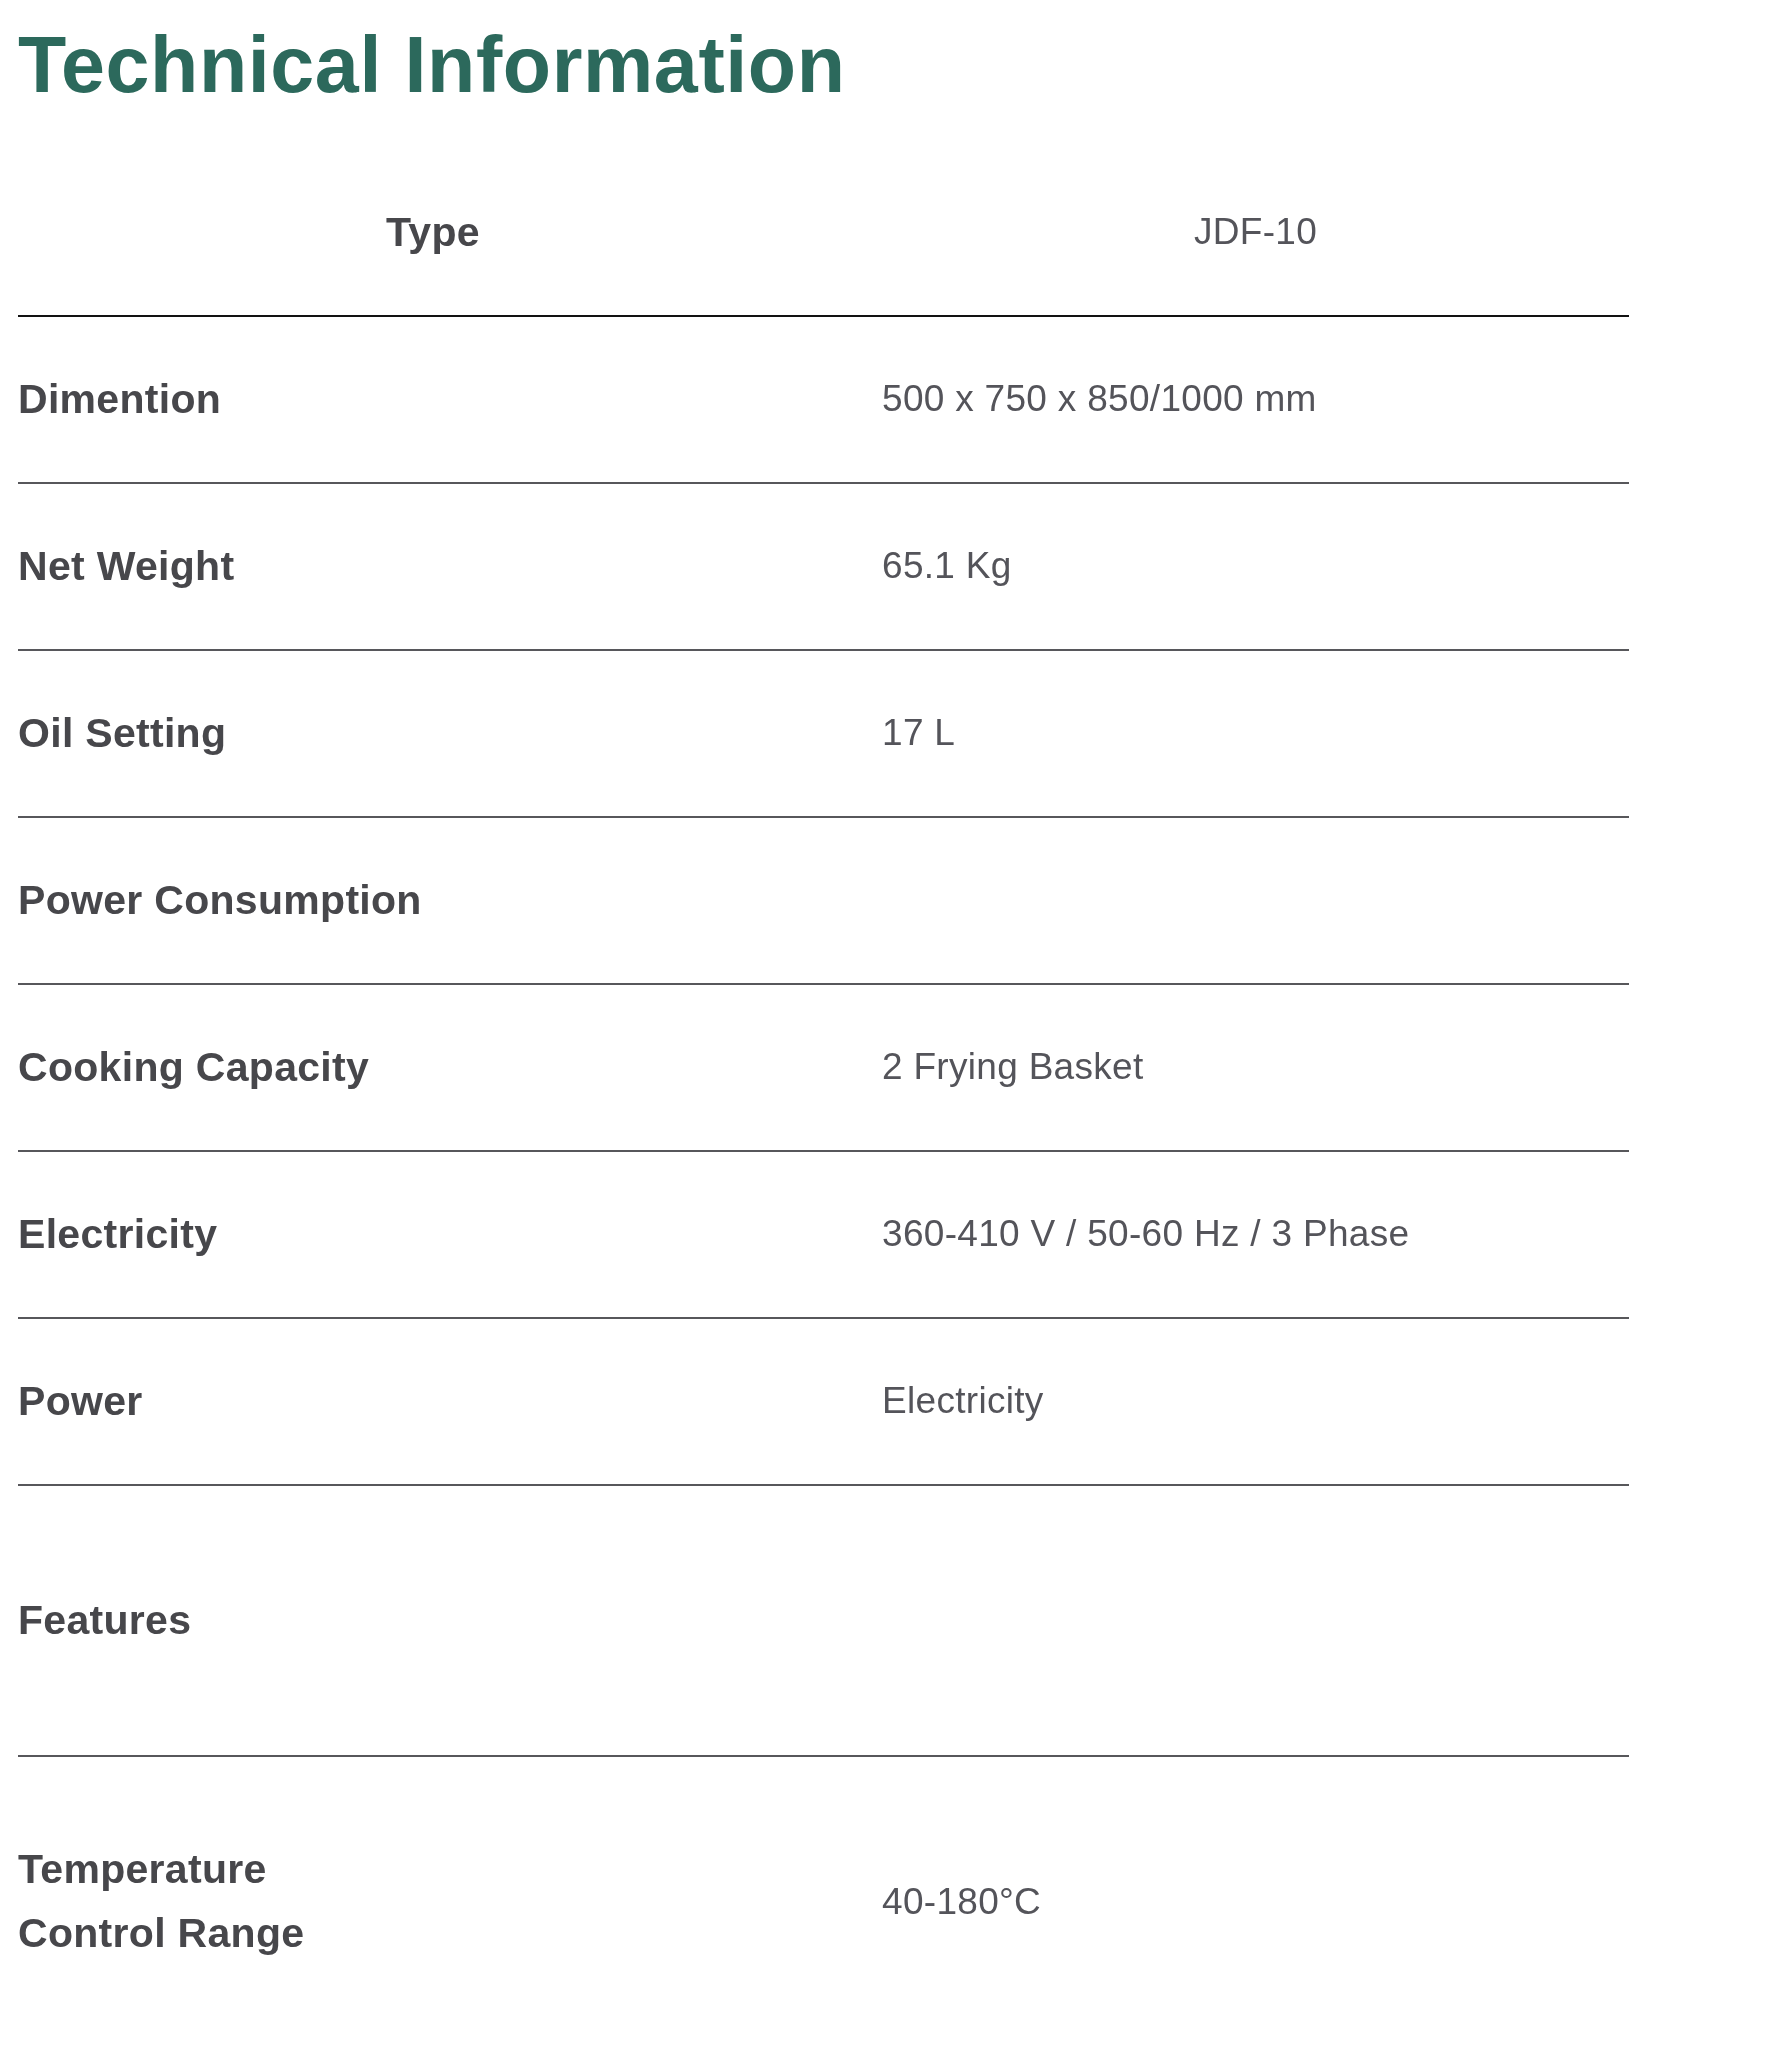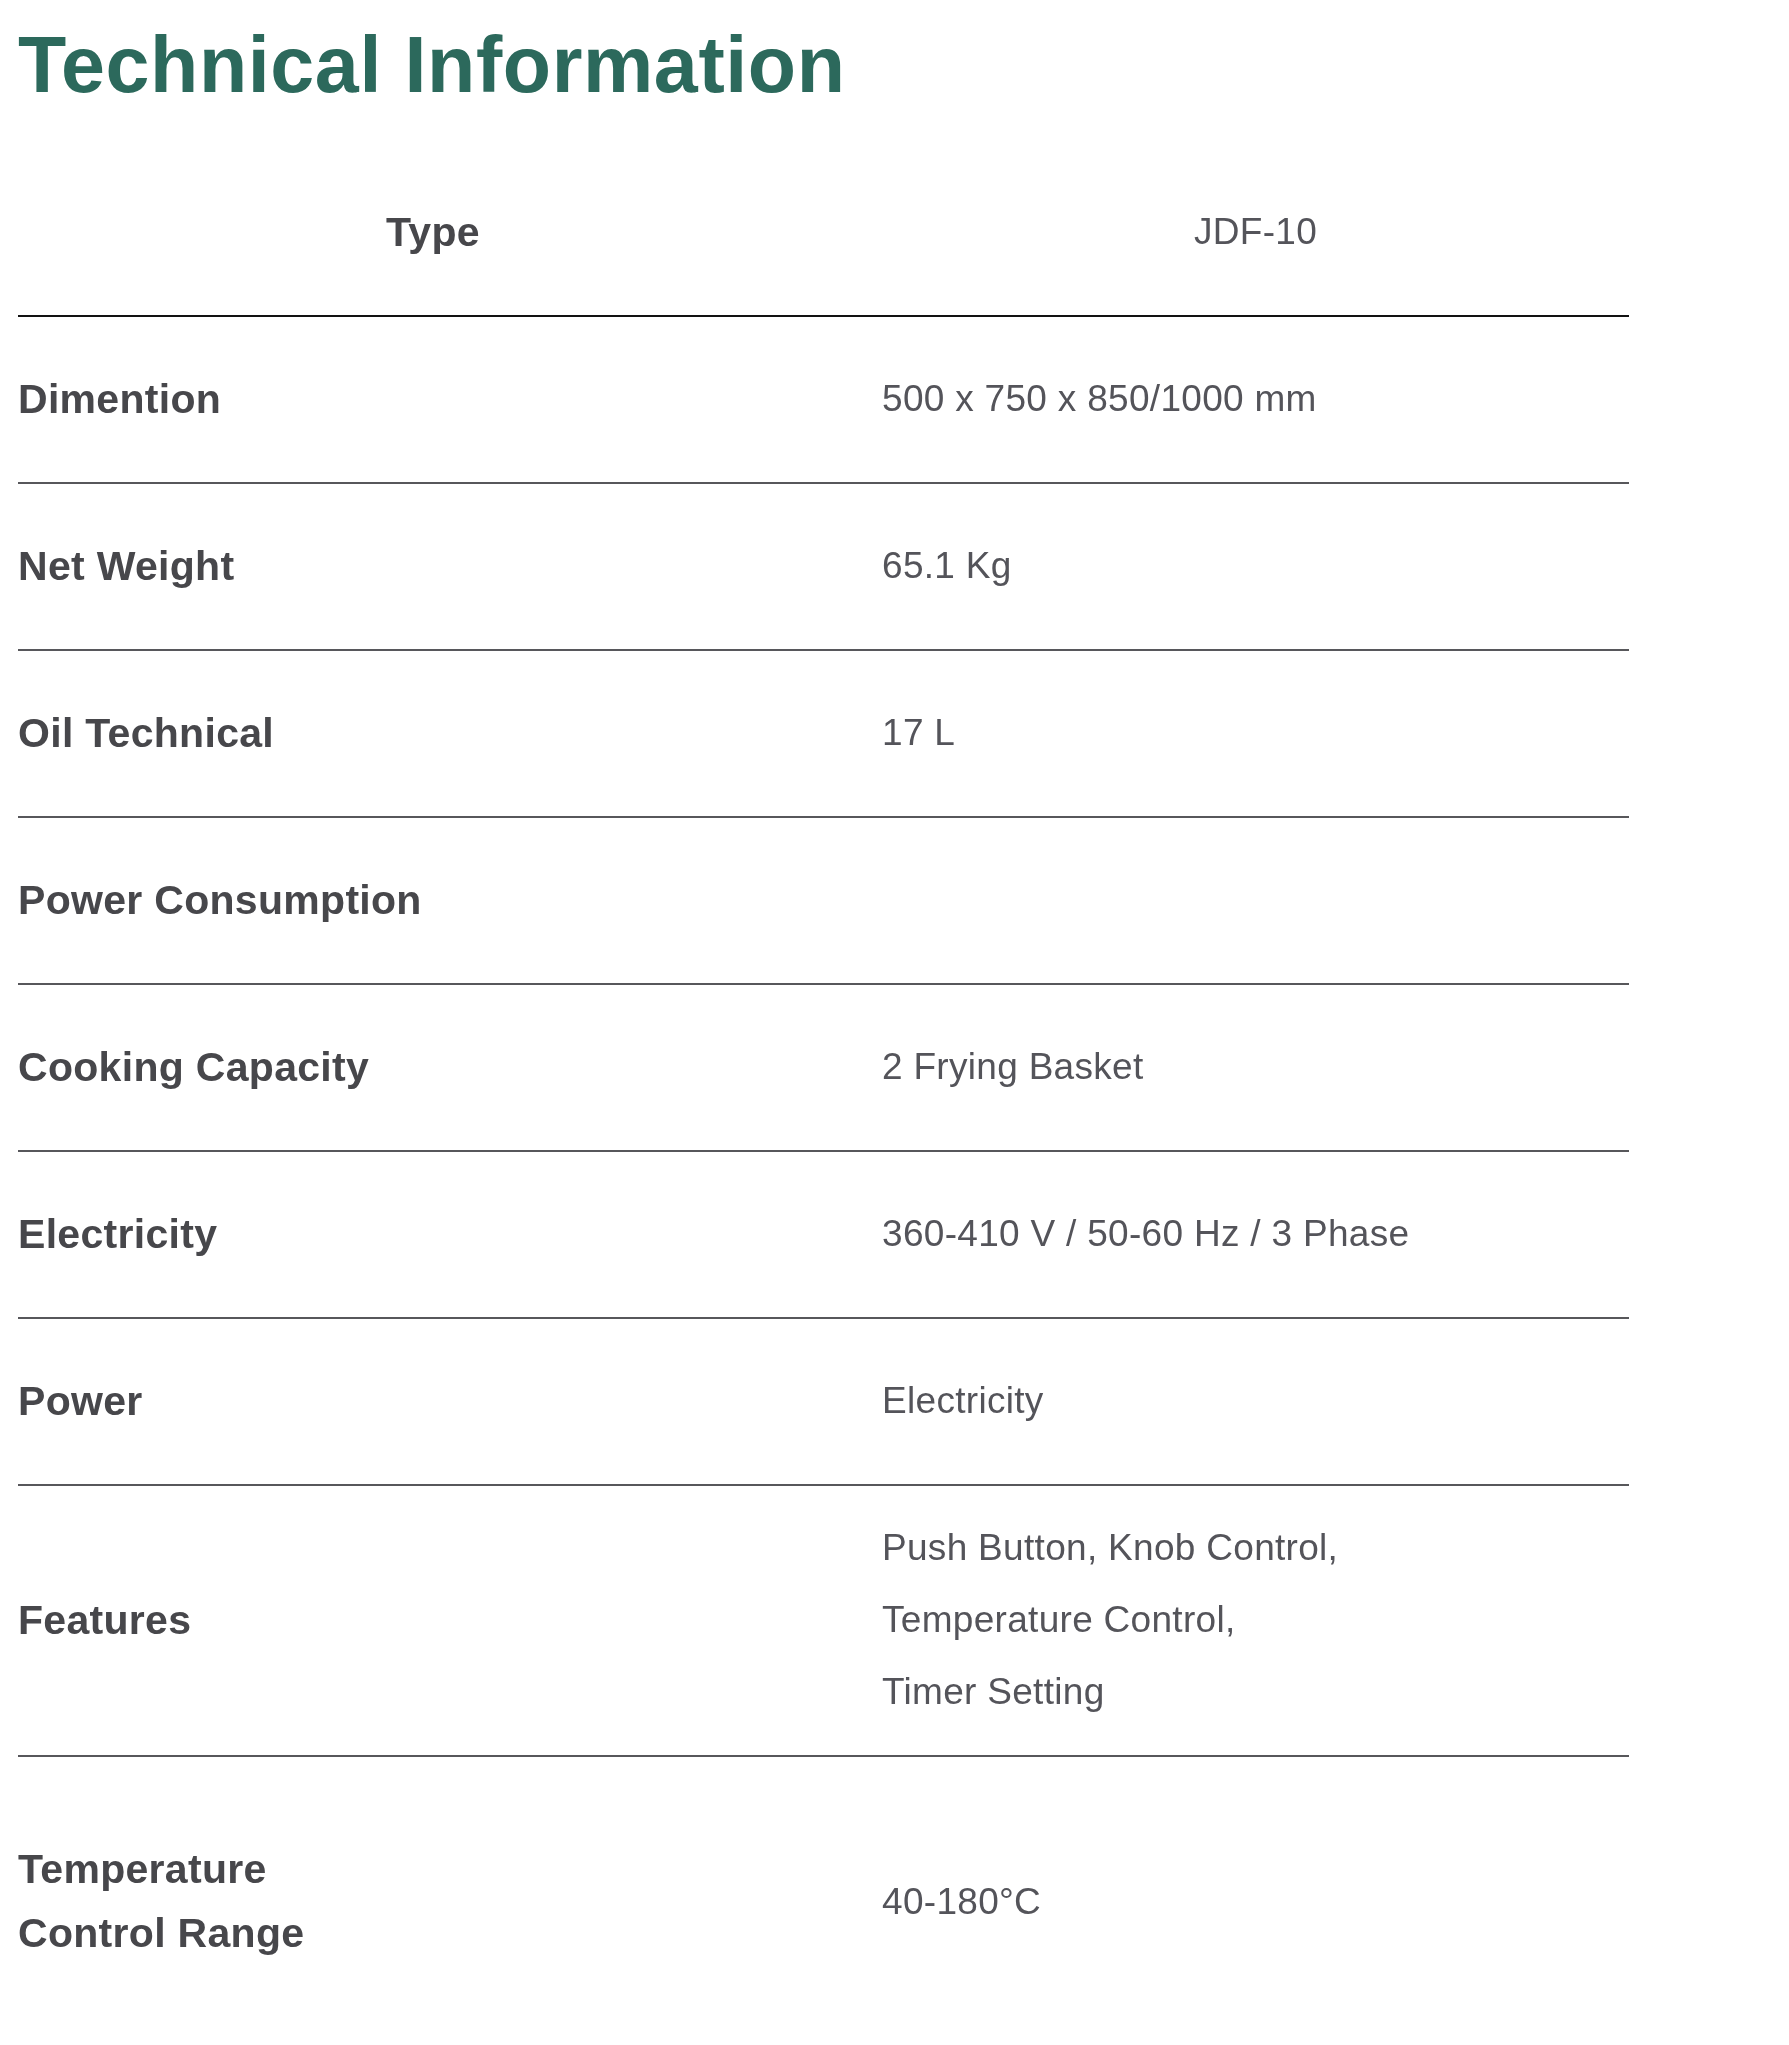--- a/index.html
+++ b/index.html
@@ -88,21 +88,21 @@
       <div class="spec-label">Dimention</div>
       <div class="spec-value">500 x 750 x 850/1000 mm</div>
     </div>
 
     <div class="spec-row">
       <div class="spec-label">Net Weight</div>
       <div class="spec-value">65.1 Kg</div>
     </div>
 
     <div class="spec-row">
-      <div class="spec-label">Oil Technical</div>
+      <div class="spec-label">Oil Setting</div>
       <div class="spec-value">17 L</div>
     </div>
 
     <div class="spec-row">
       <div class="spec-label">Power Consumption</div>
     </div>
 
     <div class="spec-row">
       <div class="spec-label">Cooking Capacity</div>
       <div class="spec-value">2 Frying Basket</div>
@@ -113,23 +113,20 @@
       <div class="spec-value">360-410 V / 50-60 Hz / 3 Phase</div>
     </div>
 
     <div class="spec-row">
       <div class="spec-label">Power</div>
       <div class="spec-value">Electricity</div>
     </div>
 
     <div class="spec-row spec-row--tall">
       <div class="spec-label">Features</div>
-      <div class="spec-value">Push Button, Knob Control,
-Temperature Control,
-Timer Setting</div>
     </div>
 
     <div class="spec-row spec-row--last">
       <div class="spec-label">Temperature
 Control Range</div>
       <div class="spec-value">40-180°C</div>
     </div>
 
   </section>
 </main>

